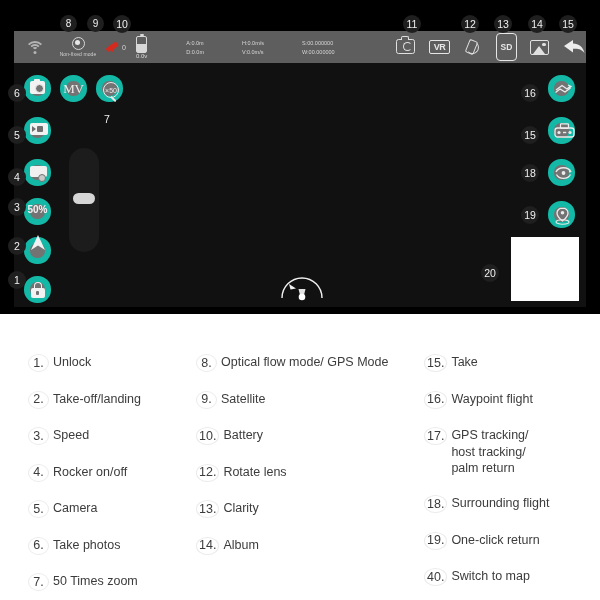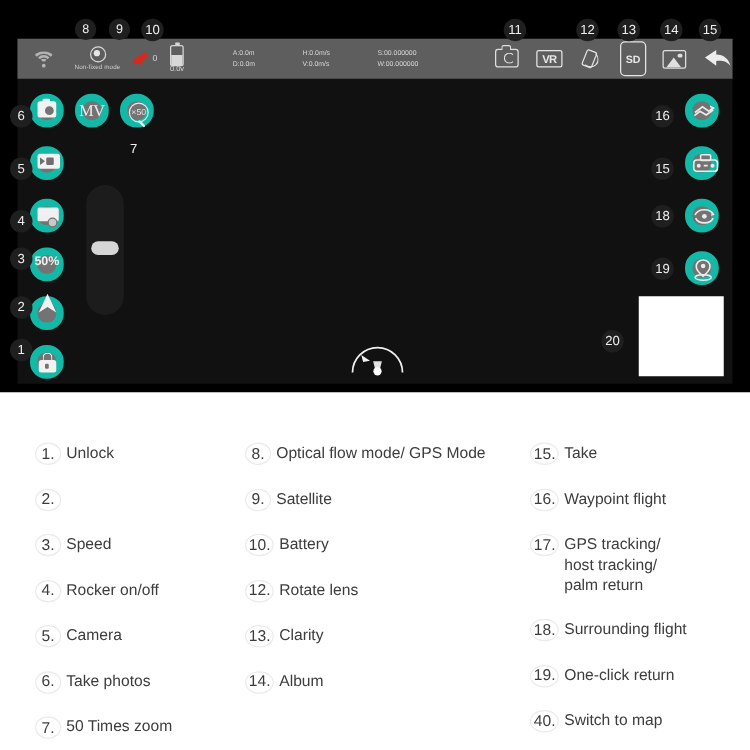--- a/index.html
+++ b/index.html
@@ -582,20 +582,21 @@
 </div>
 
 <div id="legend">
   <div class="leg-col" id="leg-col-1">
       <div class="leg-item">
         <span class="leg-num">1.</span>
         <span class="leg-text">Unlock</span>
       </div>
       <div class="leg-item">
         <span class="leg-num">2.</span>
+        <span class="leg-text">Take-off/landing</span>
       </div>
       <div class="leg-item">
         <span class="leg-num">3.</span>
         <span class="leg-text">Speed</span>
       </div>
       <div class="leg-item">
         <span class="leg-num">4.</span>
         <span class="leg-text">Rocker on/off</span>
       </div>
       <div class="leg-item">

